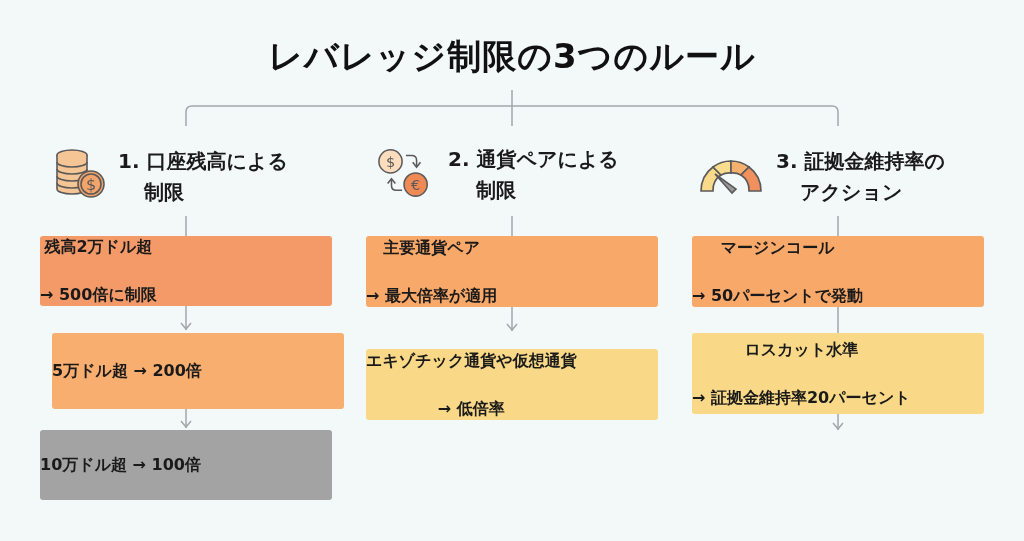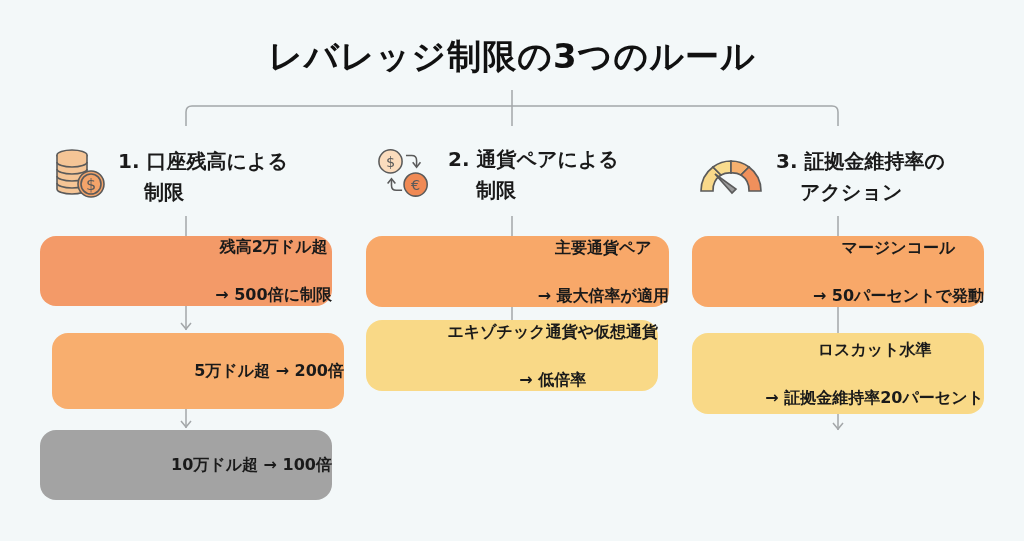--- a/index.html
+++ b/index.html
@@ -17,22 +17,22 @@
   }
   svg.connectors { position:absolute; left:0; top:0; }
   .col-head {
     position:absolute; display:flex; align-items:flex-start;
   }
   .col-head .icon { width:58px; height:56px; margin-right:10px; }
   .col-head .label {
     font-size:20px; font-weight:bold; line-height:31px; color:#1a1a1a;
   }
   .box {
-    position:absolute; border-radius:16px;
-    display:flex; align-items:center; justify-content:flex-end; text-align:center;
+    position:absolute; border-radius:3px;
+    display:flex; align-items:center; justify-content:flex-start; text-align:center;
     font-size:16px; font-weight:bold; line-height:24px; color:#1a1a1a;
     white-space:pre-line;
   }
 </style>
 </head>
 <body>
 
 <div class="title">レバレッジ制限の3つのルール</div>
 
 <svg class="connectors" width="1024" height="541">
@@ -120,27 +120,27 @@
     <div>→ 500倍に制限</div>
   </div>
 </div>
 <div class="box" style="left:52px; top:333px; width:292px; height:76px; background:#f8ae6e;">
   <div>5万ドル超 → 200倍</div>
 </div>
 <div class="box" style="left:40px; top:430px; width:292px; height:70px; background:#a3a3a3;">
   <div>10万ドル超 → 100倍</div>
 </div>
 
-<div class="box" style="left:366px; top:236px; width:292px; height:71px; background:#f8a869;padding-left:11px;">
+<div class="box" style="left:366px; top:236px; width:292px; height:71px; background:#f8a869;">
   <div>
     <div>主要通貨ペア</div>
     <div>→ 最大倍率が適用</div>
   </div>
 </div>
-<div class="box" style="left:366px; top:320px; width:292px; height:71px; background:#f9d987;">
+<div class="box" style="left:366px; top:349px; width:292px; height:71px; background:#f9d987;">
   <div>
     <div>エキゾチック通貨や仮想通貨</div>
     <div>→ 低倍率</div>
   </div>
 </div>
 
 <div class="box" style="left:692px; top:236px; width:292px; height:71px; background:#f8a869;">
   <div>
     <div>マージンコール</div>
     <div>→ 50パーセントで発動</div>

